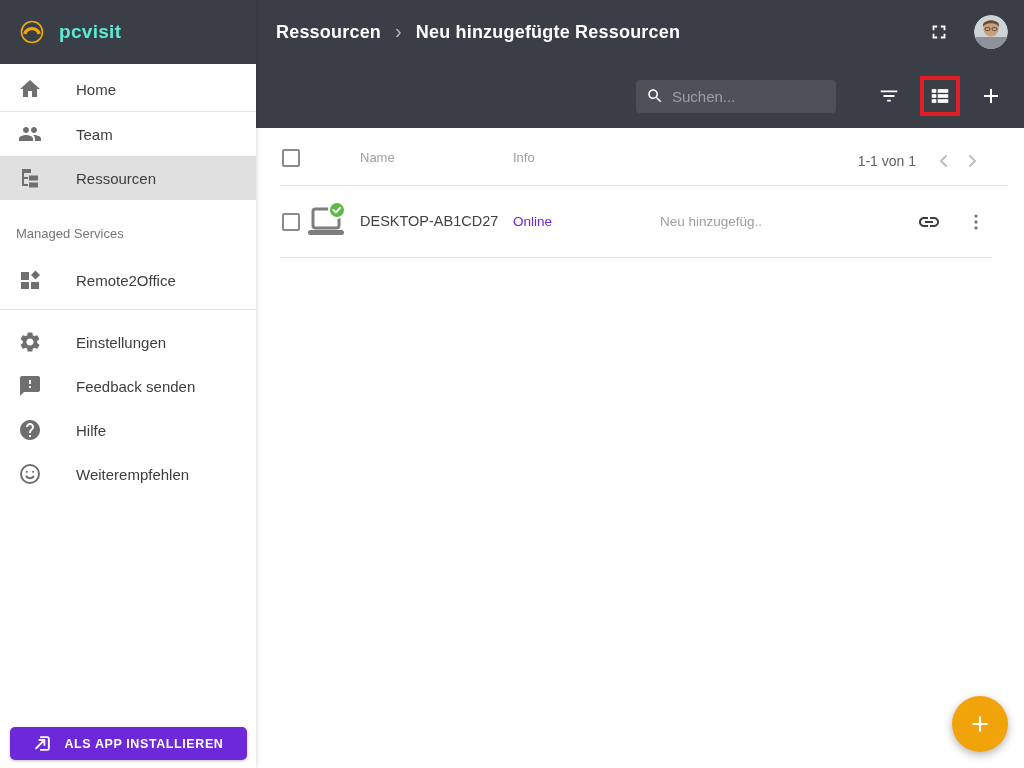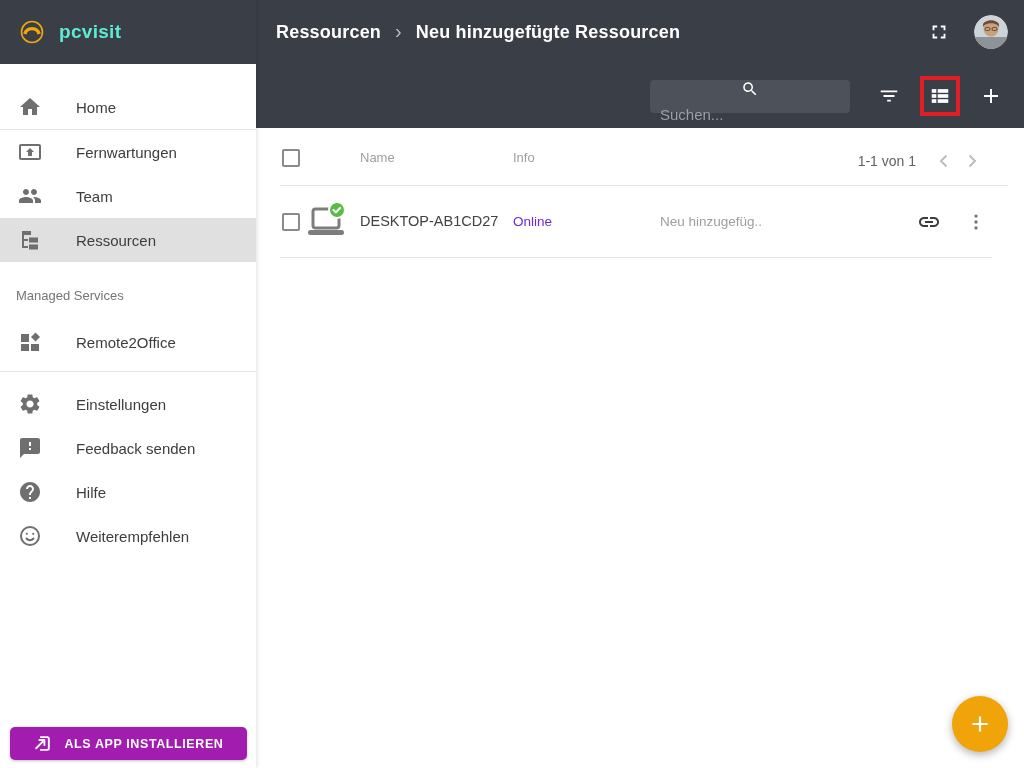--- a/index.html
+++ b/index.html
@@ -10,40 +10,40 @@
   
   .topbar { position:absolute; left:256px; top:0; right:0; height:128px; background:#3a3e46; }
   .crumb-row { height:64px; display:flex; align-items:center; padding:0 16px 0 20px; }
   .crumb { color:#fff; font-size:18px; font-weight:700; letter-spacing:.2px; }
   .crumb-sep { color:#b9bcc1; font-size:20px; font-weight:400; margin:0 14px; transform:translateY(-1px); }
   .crumb-spacer { flex:1; }
   .iconbtn { background:none; border:none; color:#fff; cursor:pointer; display:flex; align-items:center; justify-content:center; width:34px; height:34px; }
   .avatar { width:34px; height:34px; border-radius:50%; overflow:hidden; margin-left:18px; cursor:pointer; border:none; background:none; }
 
   .tool-row { height:64px; display:flex; align-items:center; justify-content:flex-end; padding-right:16px; gap:14px; }
-  .searchbox { width:200px; height:33px; background:#4d525a; border-radius:4px; display:flex; align-items:center; padding:0 10px; gap:8px; margin-right:8px;flex-direction:column; }
+  .searchbox { width:200px; height:33px; background:#4d525a; border-radius:4px; display:flex; align-items:center; padding:0 10px; gap:8px; margin-right:22px; }
   .searchbox svg { flex:none; }
   .searchbox input { background:transparent; border:none; outline:none; color:#d6d8da; font-size:15px; width:100%; font-family:"Liberation Sans",sans-serif; }
   .searchbox input::placeholder { color:#9aa0a6; }
   .redbox { width:40px; height:40px; border:4px solid #e01e25; display:flex; align-items:center; justify-content:center; }
 
   
   .sidebar { position:absolute; left:0; top:0; width:256px; height:768px; background:#fff; box-shadow:1px 0 4px rgba(0,0,0,.12); z-index:2; }
   .side-header { height:64px; background:#3a3e46; display:flex; align-items:center; padding:0 18px; gap:13px; }
   .brand-name { color:#5eead4; font-size:19px; font-weight:700; letter-spacing:.3px; }
-  .nav { padding-top:21px; }
+  .nav { padding-top:3px; }
   .nav-item { height:44px; display:flex; align-items:center; padding:0 16px 0 18px; gap:34px; cursor:pointer; color:#6f6f6f; }
   .nav-item .lbl { color:#3d3d3d; font-size:15px; }
   .nav-item.selected { background:#e0e0e0; }
   .divider { height:1px; background:#e4e4e4; }
   .section-label { color:#757575; font-size:13px; padding:0 16px; margin-top:24px; line-height:20px; }
   .mt14 { margin-top:14px; }
   .mt7 { margin-top:7px; }
   .pt10 { padding-top:10px; }
-  .install-btn { position:absolute; left:10px; top:727px; width:237px; height:33px; background:#a21caf; border:none; border-radius:5px; color:#fff; font-weight:700; font-size:12.5px; letter-spacing:.6px; display:flex; align-items:center; justify-content:center; gap:12px; cursor:pointer; box-shadow:0 1px 3px rgba(0,0,0,.25); font-family:"Liberation Sans",sans-serif; }
+  .install-btn { position:absolute; left:10px; top:727px; width:237px; height:33px; background:#6d28d9; border:none; border-radius:5px; color:#fff; font-weight:700; font-size:12.5px; letter-spacing:.6px; display:flex; align-items:center; justify-content:center; gap:12px; cursor:pointer; box-shadow:0 1px 3px rgba(0,0,0,.25); font-family:"Liberation Sans",sans-serif; }
 
   
   .thead { position:absolute; left:256px; top:128px; right:0; height:58px; background:#fff;padding-left:45px; }
   .thead .rule, .trow .rule { position:absolute; left:24px; right:16px; bottom:0; height:1px; background:#e4e4e4; }
   .cb { position:absolute; width:18px; height:18px; border:2px solid #8a8a8a; border-radius:2px; background:#fff; cursor:pointer; }
   .thead .cb { left:26px; top:21px; }
   .col-label { position:absolute; top:22px; color:#9e9e9e; font-size:13px; }
   .col-name { left:104px; }
   .col-info { left:257px;text-align:center; }
   .pager { position:absolute; right:38px; top:0; height:66px; display:flex; align-items:center; gap:0; }
@@ -154,28 +154,20 @@
     <div class="nav">
       <div class="nav-item">
         <span style="display:flex">
           <svg width="24" height="24" viewBox="0 0 24 24" fill="currentColor">
               <path d="M10 20v-6h4v6h5v-8h3L12 3 2 12h3v8z"></path>
             </svg>
         </span>
         <span class="lbl">Home</span>
       </div>
       <div class="divider"></div>
-      <div class="nav-item">
-        <span style="display:flex">
-          <svg width="24" height="24" viewBox="0 0 24 24" fill="currentColor">
-              <path d="M21 4H3c-1.1 0-2 .9-2 2v12c0 1.1.9 2 2 2h18c1.1 0 2-.9 2-2V6c0-1.1-.9-2-2-2zm0 14H3V6h18v12zM10 12H8l4-4 4 4h-2v4h-4v-4z"></path>
-            </svg>
-        </span>
-        <span class="lbl">Fernwartungen</span>
-      </div>
       <div class="nav-item">
         <span style="display:flex">
           <svg width="24" height="24" viewBox="0 0 24 24" fill="currentColor">
               <path d="M16 11c1.66 0 2.99-1.34 2.99-3S17.66 5 16 5c-1.66 0-3 1.34-3 3s1.34 3 3 3zm-8 0c1.66 0 2.99-1.34 2.99-3S9.66 5 8 5C6.34 5 5 6.34 5 8s1.34 3 3 3zm0 2c-2.33 0-7 1.17-7 3.5V19h14v-2.5c0-2.33-4.67-3.5-7-3.5zm8 0c-.29 0-.62.02-.97.05 1.16.84 1.97 1.97 1.97 3.45V19h6v-2.5c0-2.33-4.67-3.5-7-3.5z"></path>
             </svg>
         </span>
         <span class="lbl">Team</span>
       </div>
       <div class="nav-item selected">
         <span style="display:flex">

